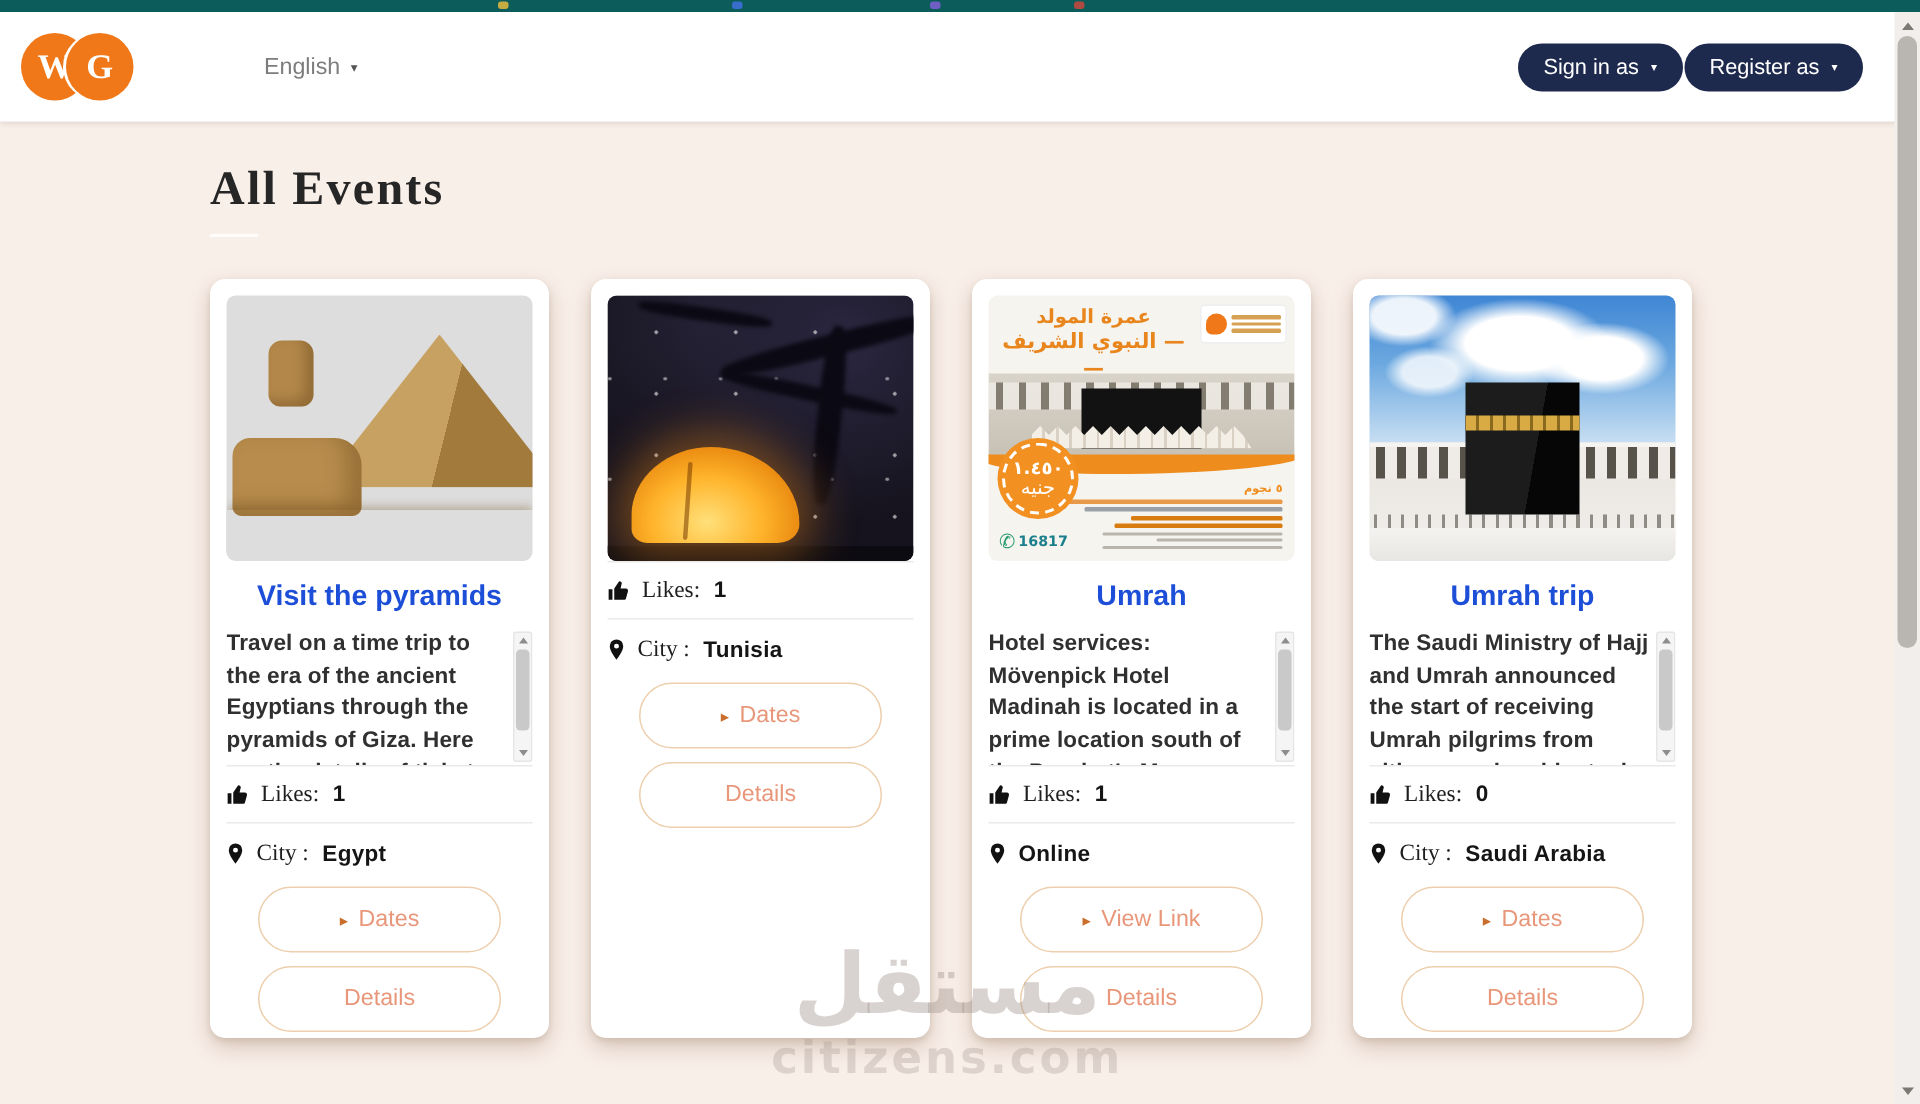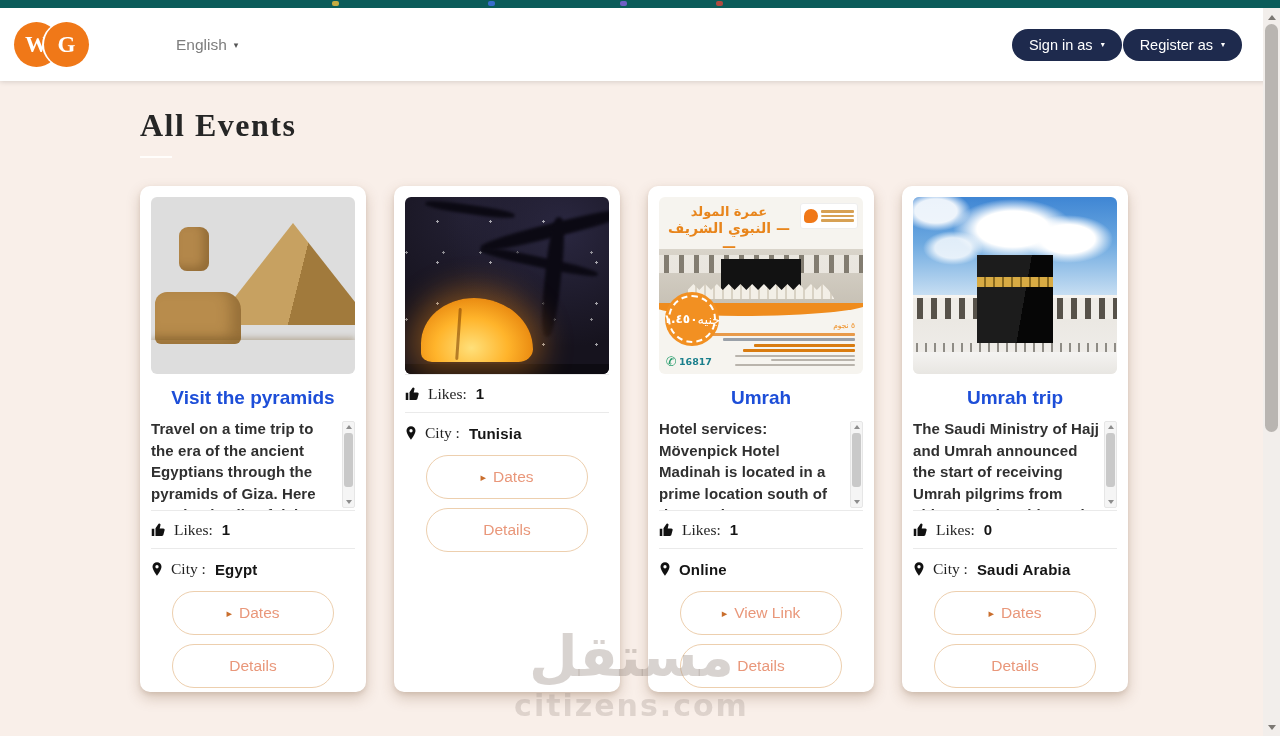--- a/index.html
+++ b/index.html
@@ -150,25 +150,25 @@
   .arcade-s { position:absolute; top:6px; left:0; right:0; height:18px;
               background:repeating-linear-gradient(90deg,#efece6 0 5px,#6e685c 5px 10px,#efece6 10px 15px); opacity:.8; }
   .kaaba-s { position:absolute; left:50%; transform:translateX(-50%); bottom:6px; width:80px; height:40px; background:#121212; }
   .tents-s { position:absolute; left:14%; right:14%; bottom:6px; height:15px;
              background:repeating-linear-gradient(90deg,#f3efe7 0 7px,#d9d2c4 7px 9px);
              clip-path:polygon(0 100%,0 40%,4% 0,8% 40%,12% 0,16% 40%,20% 0,24% 40%,28% 0,32% 40%,36% 0,40% 40%,44% 0,48% 40%,52% 0,56% 40%,60% 0,64% 40%,68% 0,72% 40%,76% 0,80% 40%,84% 0,88% 40%,92% 0,96% 40%,100% 100%,100% 100%); }
   .poster-swoosh { position:absolute; top:106px; left:-6px; right:-6px; height:13px;
                    background:#ef8c1e; border-radius:0 0 60% 40% / 0 0 100% 80%; }
   .price-badge { position:absolute; top:98px; left:9px; width:48px; height:48px; background:#f29022;
                  border-radius:50%; border:2px dashed #fff; box-shadow:0 0 0 3px #f29022;
-                 color:#fff; display:flex; align-items:center; justify-content:center; z-index:2; }
+                 color:#fff; display:flex; flex-direction:column; align-items:center; justify-content:center; z-index:2; }
   .price-num { font-size:12px; font-weight:bold; line-height:1; }
   .price-unit { font-size:13px; }
   .poster-lines { position:absolute; top:124px; left:52px; right:8px; direction:rtl; text-align:right; }
-  .stars-line { color:#ef8c1e; font-weight:normal; font-size:7.5px; }
+  .stars-line { color:#ef8c1e; font-weight:bold; font-size:7.5px; }
   .pl-bar { height:3px; margin:2.5px 0; border-radius:1px; }
   .pl1 { background:#e89a4a; } .pl2 { background:#9aa0a8; width:92%; margin-left:auto; }
   .pl3 { background:#d97c10; width:70%; margin-left:auto; } .pl4 { background:#d97c10; width:78%; margin-left:auto; }
   .phone-row { position:absolute; bottom:5px; left:7px; display:flex; align-items:center; gap:2px; }
   .phone-icon { color:#2a9d6e; font-size:13px; }
   .phone-num { font-size:9.5px; font-weight:bold; color:#1b7f8c; }
   .poster-fineprint { position:absolute; bottom:6px; right:8px; left:76px; }
   .fp { height:2px; background:#b9b4ac; margin:2.5px 0; border-radius:1px; }
   .fp.short { width:70%; margin-left:auto; }
 

